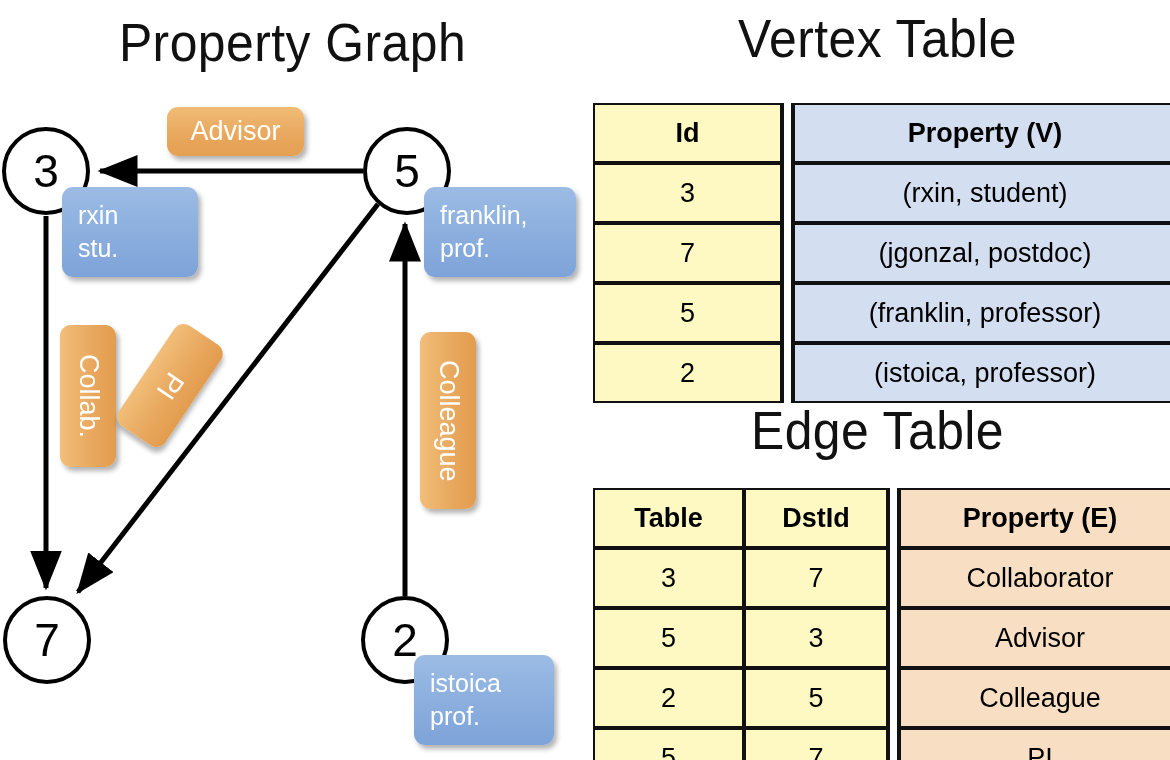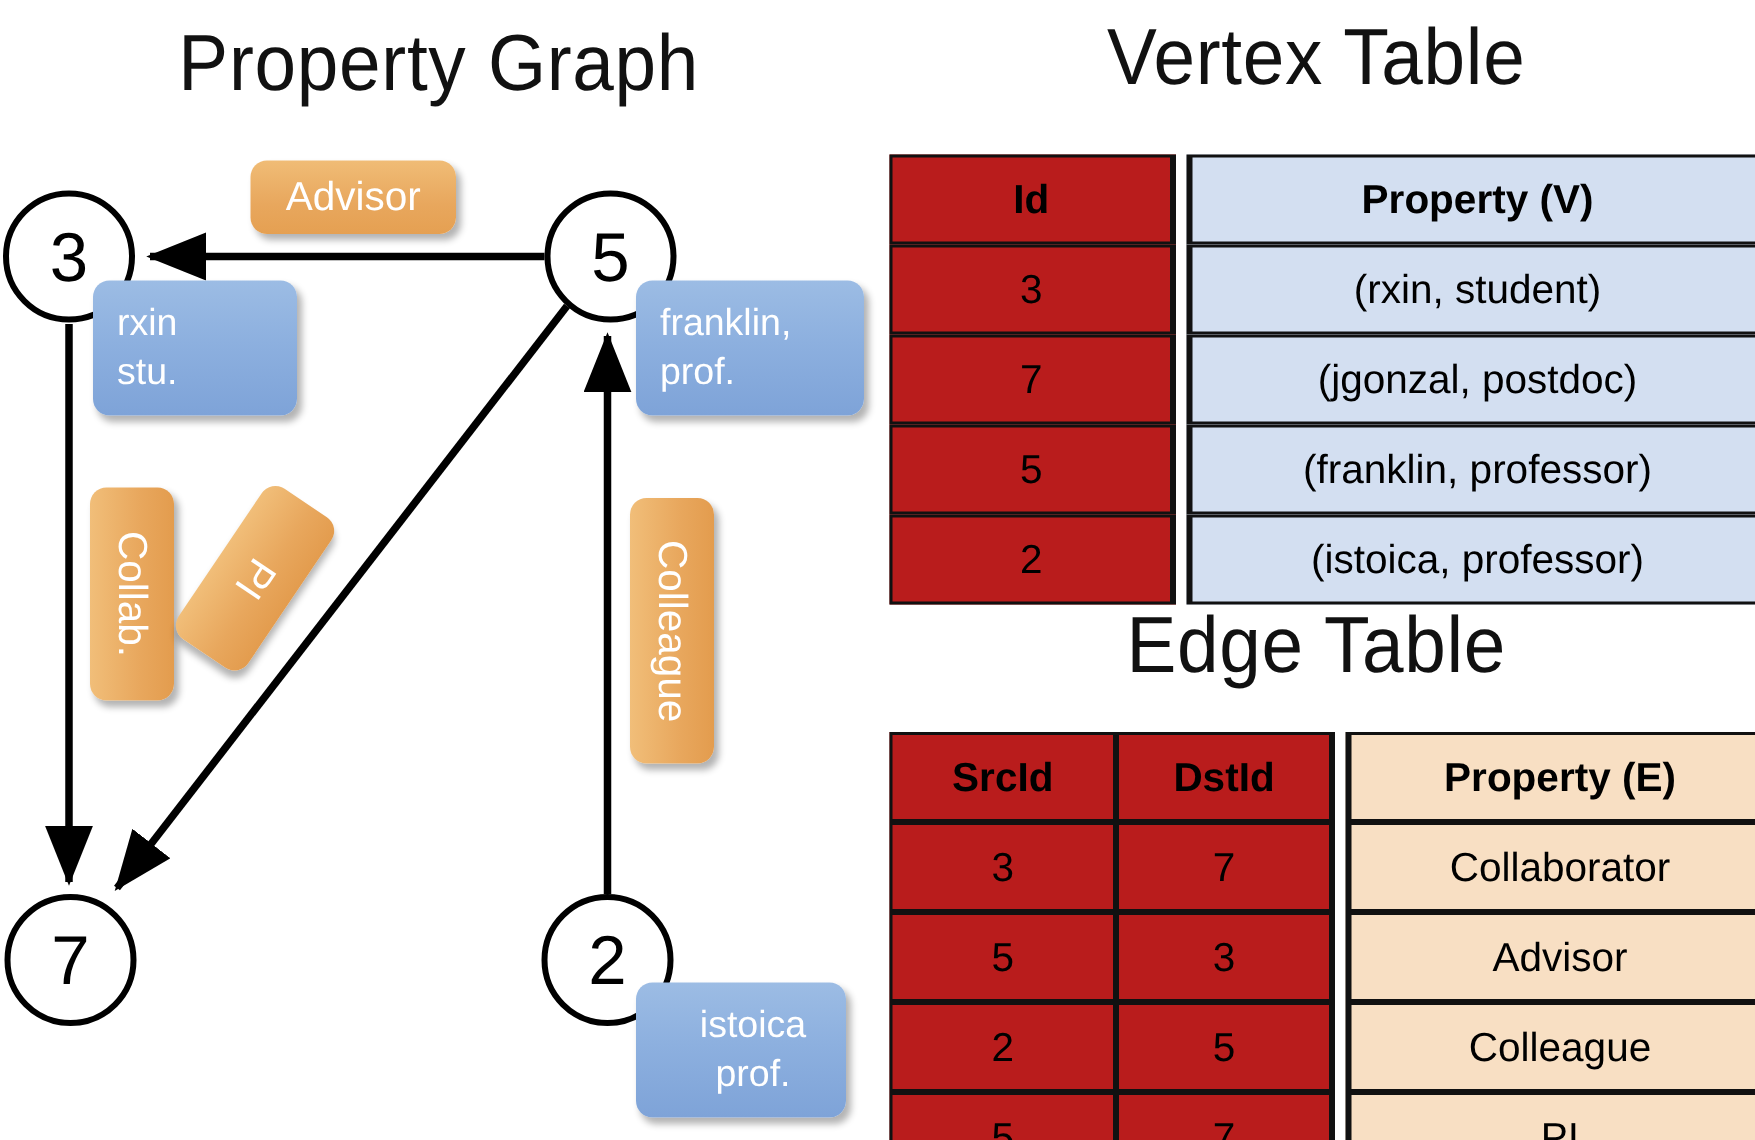--- a/index.html
+++ b/index.html
@@ -71,21 +71,21 @@
     font-size: 25px;
     line-height: 33px;
     padding: 12px 0 0 16px;
     box-sizing: border-box;
     z-index: 8;
     white-space: pre-line;
   }
   #box-rxin     { left: 62px;  top: 187px; width: 136px; height: 90px; }
   #box-franklin { left: 424px; top: 187px; width: 152px; height: 90px; }
   #box-jgonzal  { left: 62px;  top: 655px; width: 140px; height: 90px; }
-  #box-istoica  { left: 424px; top: 655px; width: 140px; height: 90px; text-align: center; }
+  #box-istoica  { left: 414px; top: 655px; width: 140px; height: 90px; }
 
   
   .edge-box {
     position: absolute;
     border-radius: 11px;
     background: linear-gradient(to bottom, #EFB濃 0%, #E9A95E 100%);
     box-shadow: 3px 4px 5px rgba(0,0,0,0.30);
     color: #ffffff;
     font-family: "Liberation Sans", sans-serif;
     font-weight: 300;
@@ -141,21 +141,21 @@
     font-size: 27px;
     color: #000;
     table-layout: fixed;
   }
   table.grid td, table.grid th {
     border: 2px solid #111;
     text-align: center;
     padding: 0;
     font-weight: 300;
     vertical-align: middle;
-    background: #b91c1c;
+    background: #fef9c3;
   }
   table.grid th { font-weight: bold; font-size: 27px; }
   .sep-col { border: none !important; background: transparent !important; width: 7px; padding: 0; }
 
   #vertex-table { left: 593px; top: 103px; width: 572px; }
   #vertex-table td, #vertex-table th { height: 56px; }
   #vertex-table .c-id  { width: 185px; }
   #vertex-table .c-val { width: 380px; background: #D3DFF1; }
 
   #edge-table { left: 593px; top: 488px; width: 572px; }
@@ -249,21 +249,21 @@
       <td class="c-val vt-outer-r">(istoica, professor)</td>
     </tr>
   </tbody>
 </table>
 
 <div id="title-edge-table" class="big-title">Edge Table</div>
 
 <table id="edge-table" class="grid">
   <thead>
     <tr>
-      <th class="c-src">SrcId</th>
+      <th class="c-src">Table</th>
       <th class="c-dst vt-outer-l">DstId</th>
       <td class="sep-col"></td>
       <th class="c-val vt-outer-r">Property (E)</th>
     </tr>
   </thead>
   <tbody>
     <tr>
       <td class="c-src">3</td>
       <td class="c-dst vt-outer-l">7</td>
       <td class="sep-col"></td>

